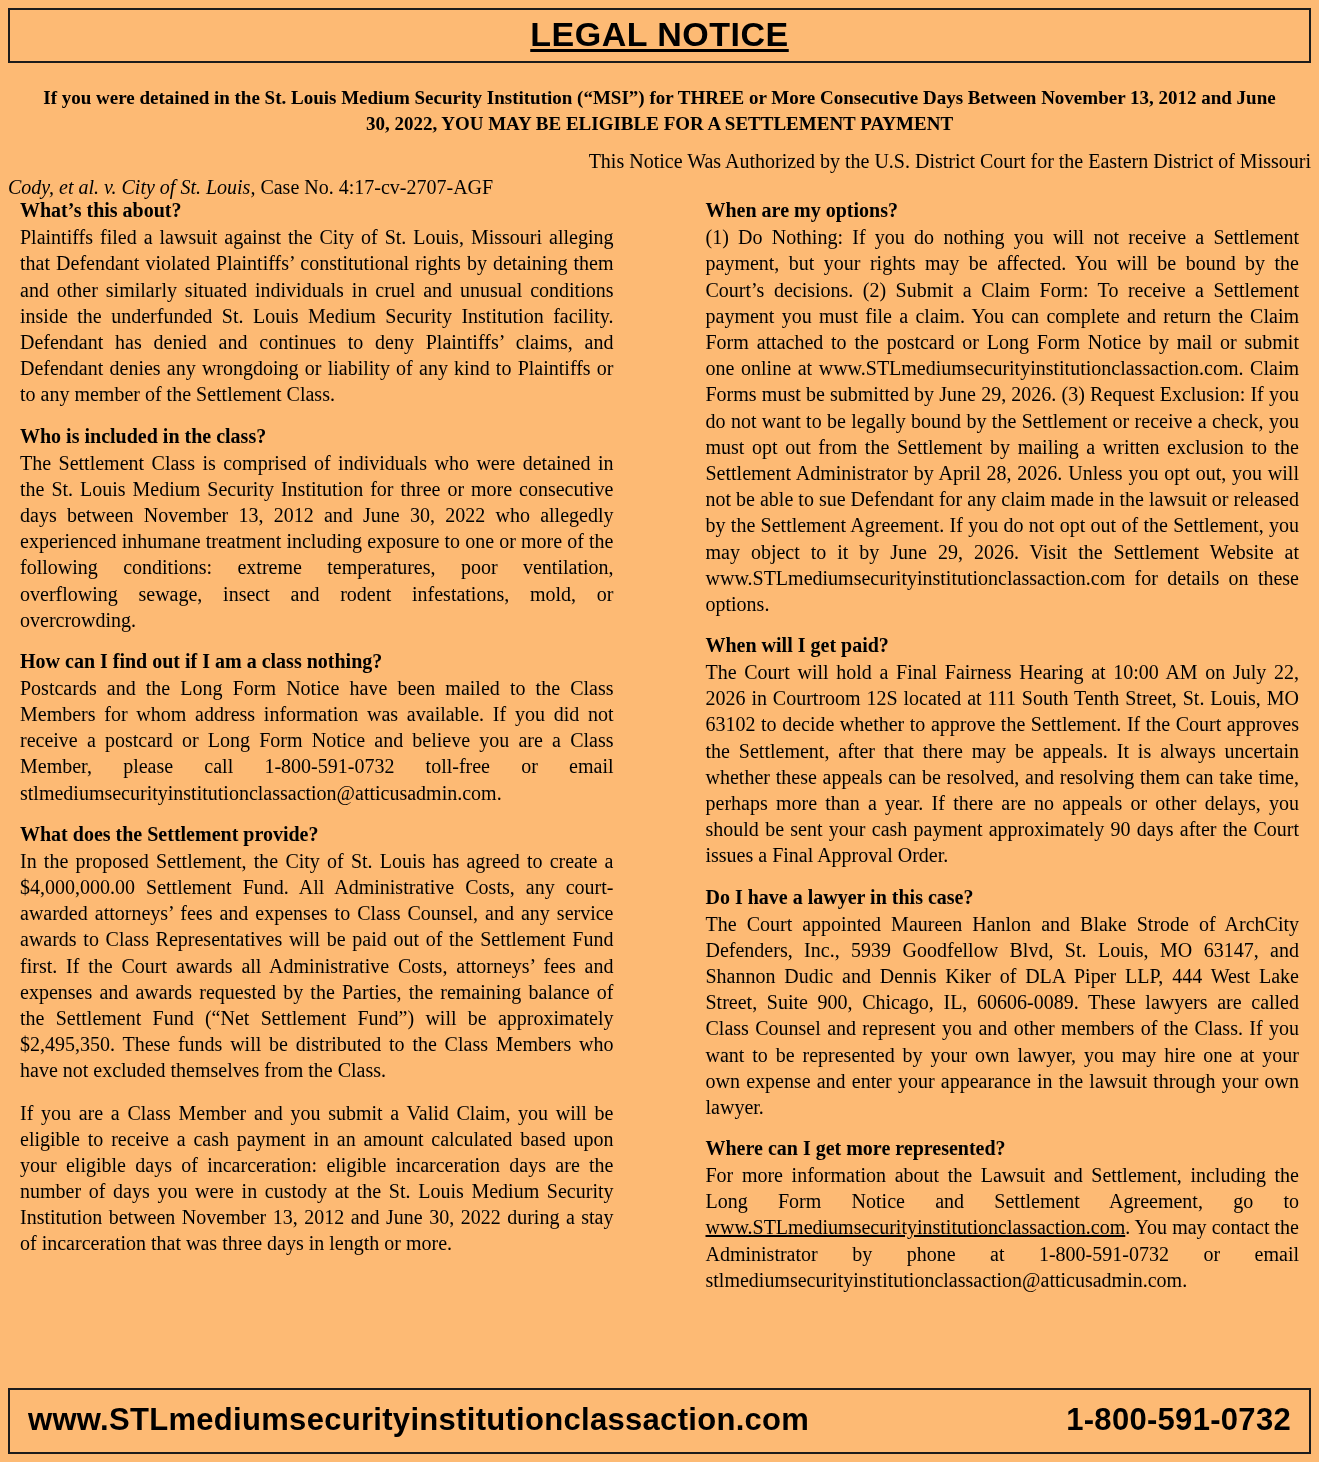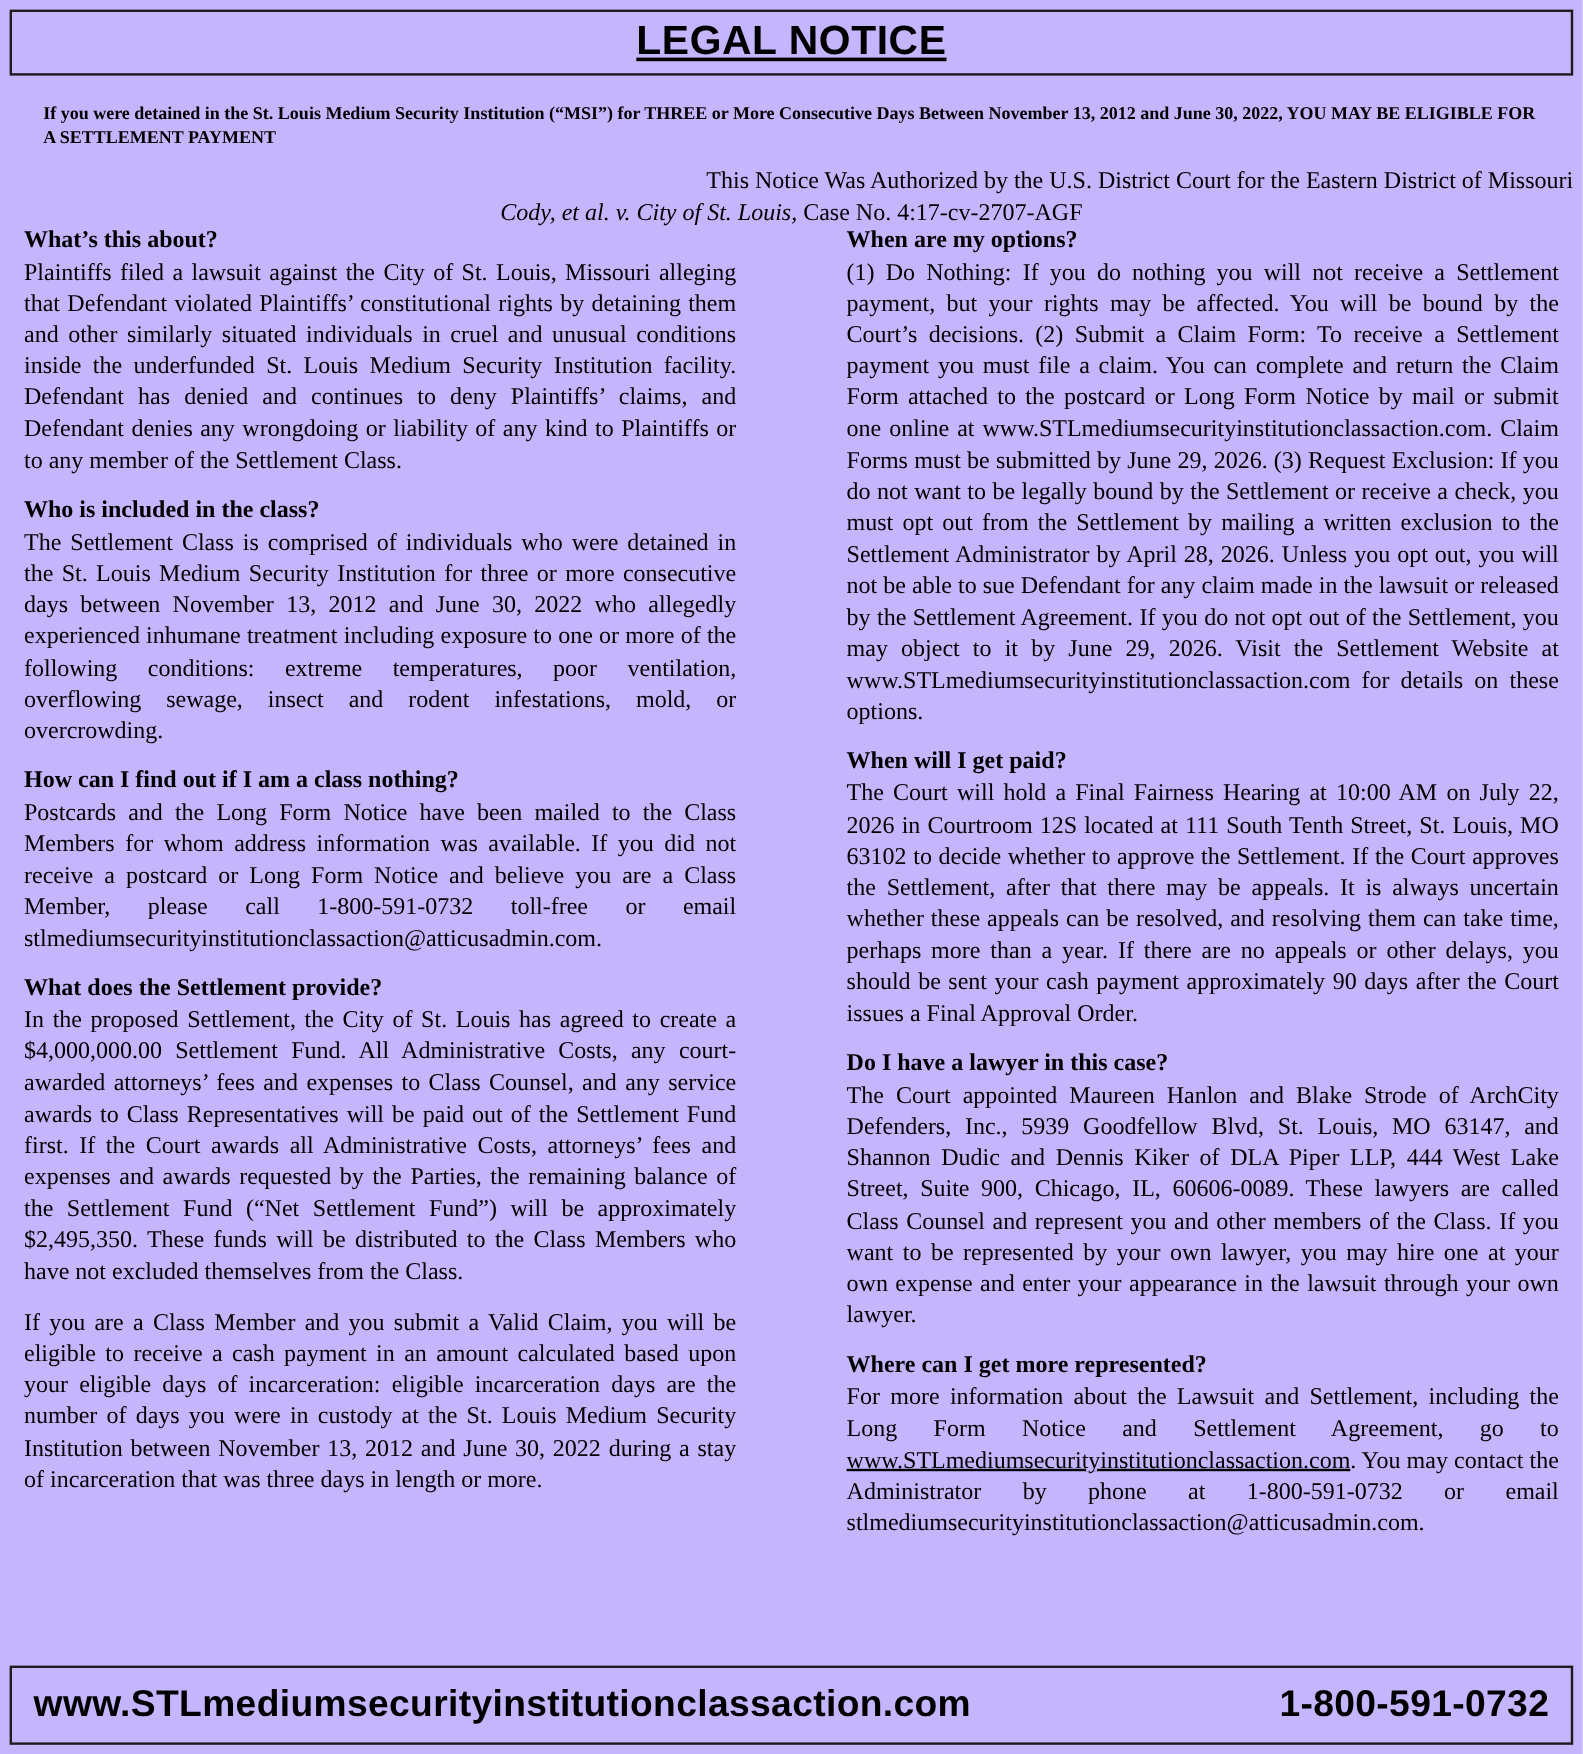--- a/index.html
+++ b/index.html
@@ -2,51 +2,51 @@
 <html><head>
 <meta charset="utf-8">
 <style>
   * { box-sizing: border-box; }
   html, body { margin: 0; padding: 0; background: #ffffff; }
   .page {
     position: relative;
     width: 1319px;
     min-height: 1462px;
     margin: 0 auto;
-    background: #c4b5fd;
+    background: #fdba74;
     color: #000000;
     font-family: "Liberation Serif", serif;
     padding: 8px 8px 90px 8px;
   }
   .banner {
     border: 2px solid #1c1c1c;
     text-align: center;
     padding: 5px 0 7px 0;
   }
   .banner-title {
     font-family: "Liberation Sans", sans-serif;
     font-weight: bold;
     font-size: 34px;
     letter-spacing: 0.5px;
     text-decoration: underline;
     text-underline-offset: 3px;
   }
   .headline {
     font-weight: bold;
-    font-size: 15px;
+    text-align: center;
+    font-size: 19px;
     line-height: 1.35;
     margin: 22px 28px 6px 28px;
   }
   .auth-line {
     text-align: right;
     font-size: 20px;
     margin: 14px 0 0 0;
   }
   .case-line {
-    text-align: center;
     font-size: 20px;
     margin: 3px 0 0 0;
   }
   .columns {
     display: flex;
     gap: 92px;
     padding: 0 12px;
   }
   .col { flex: 1 1 0; min-width: 0; }
   .q {

